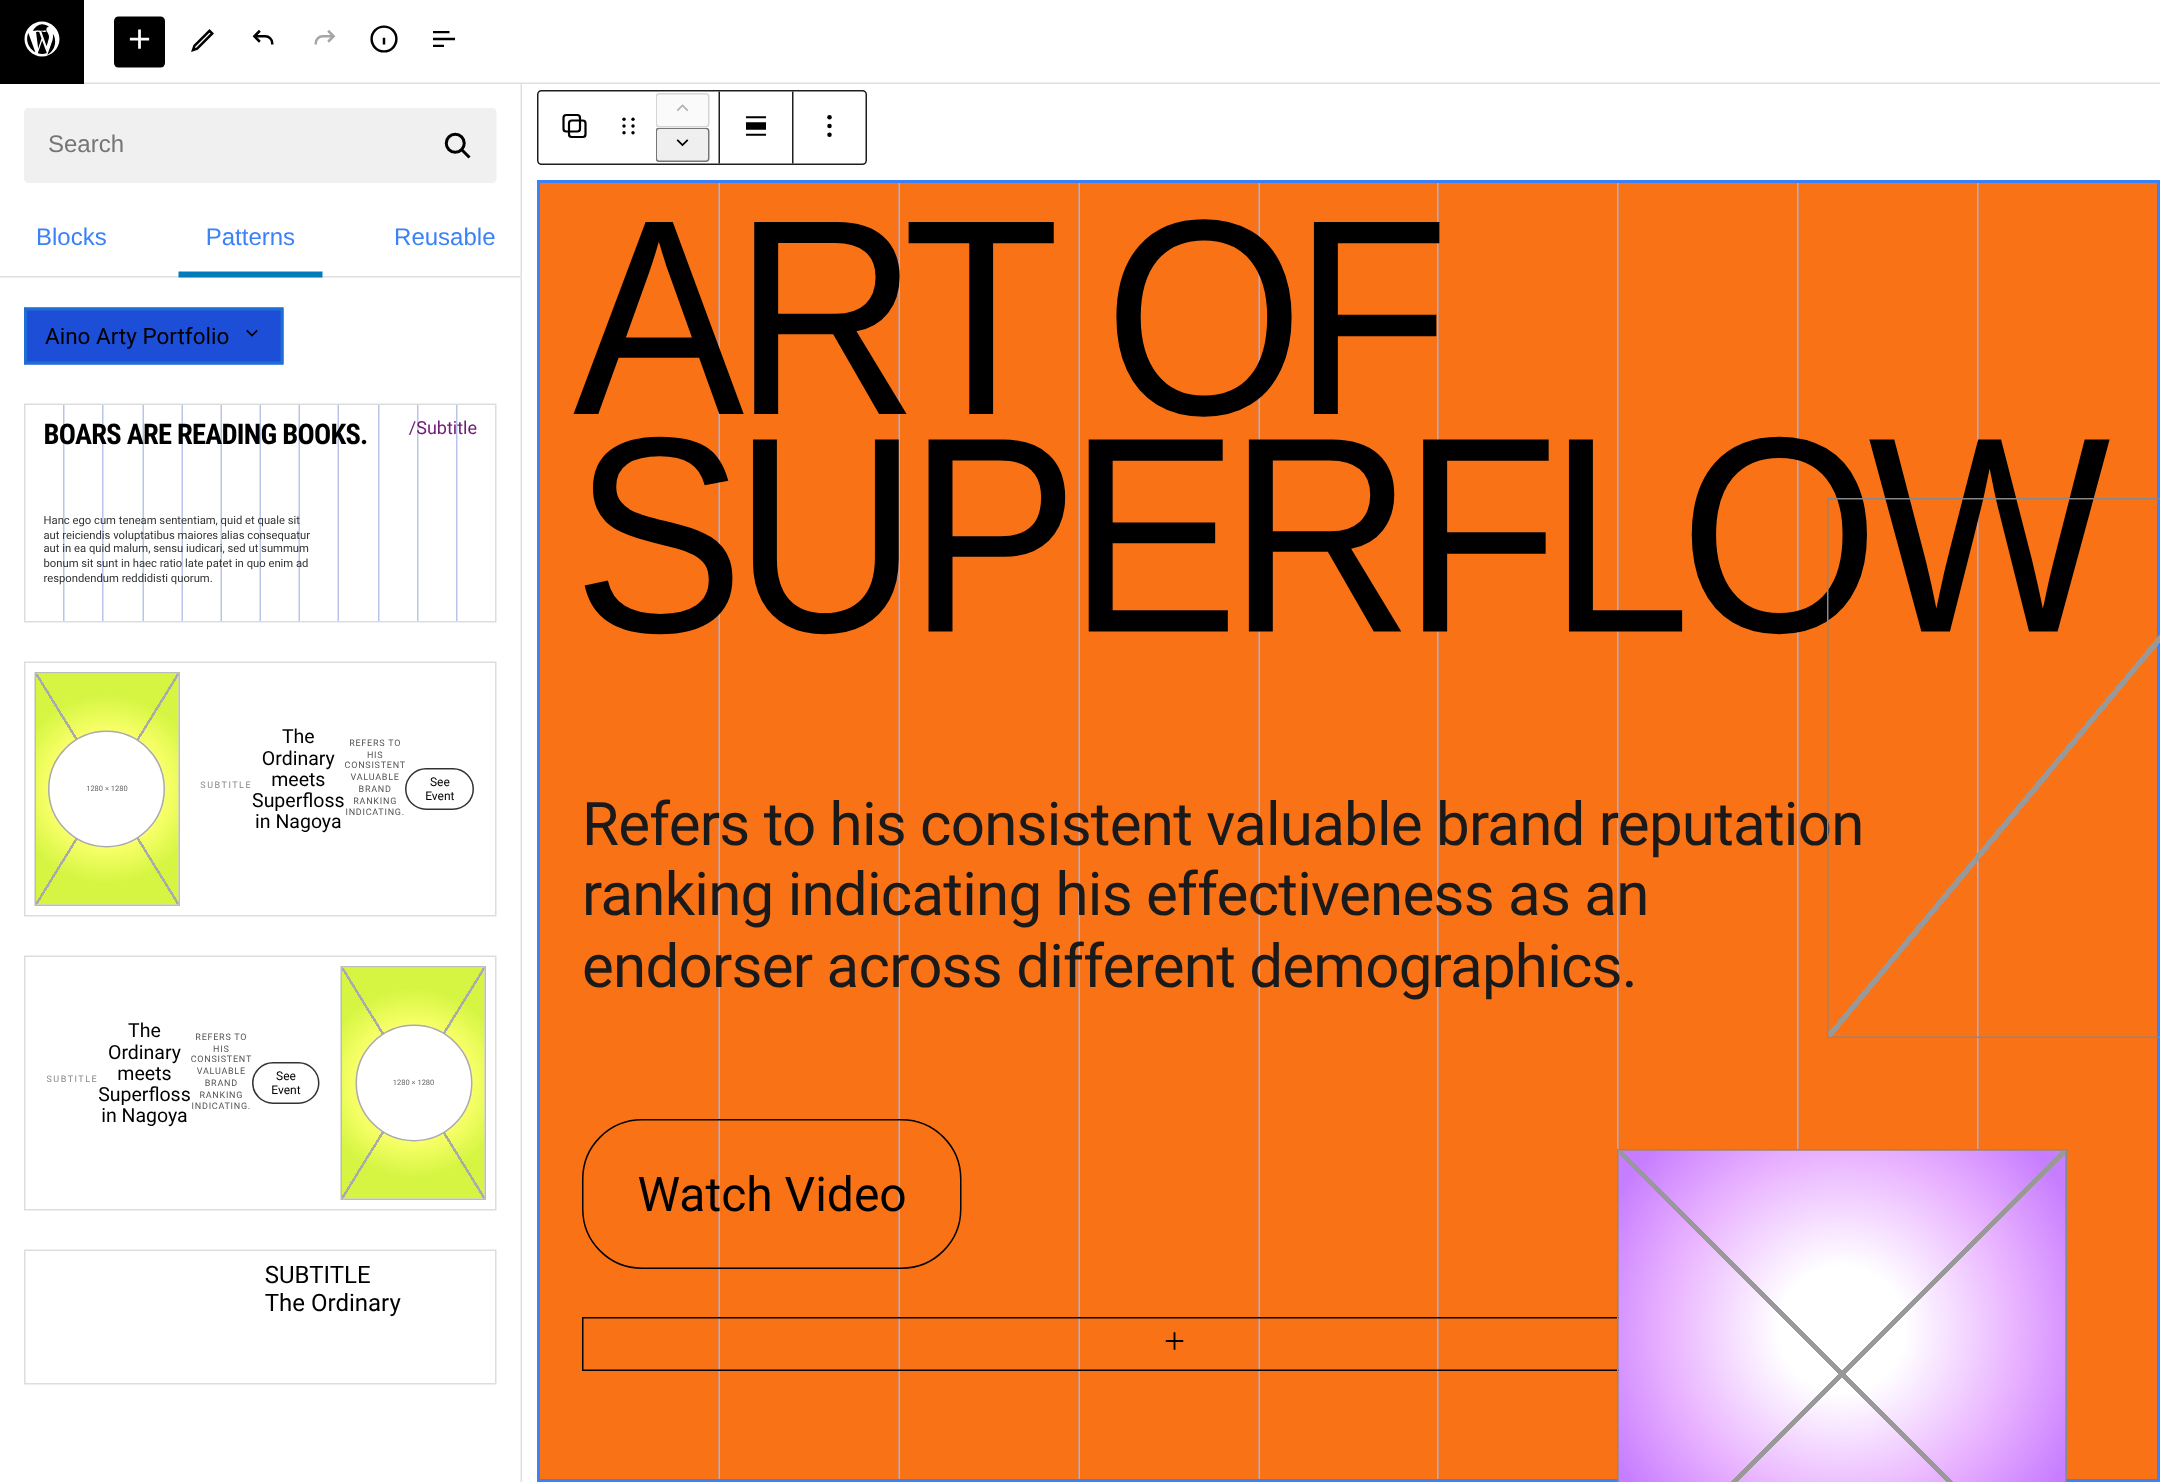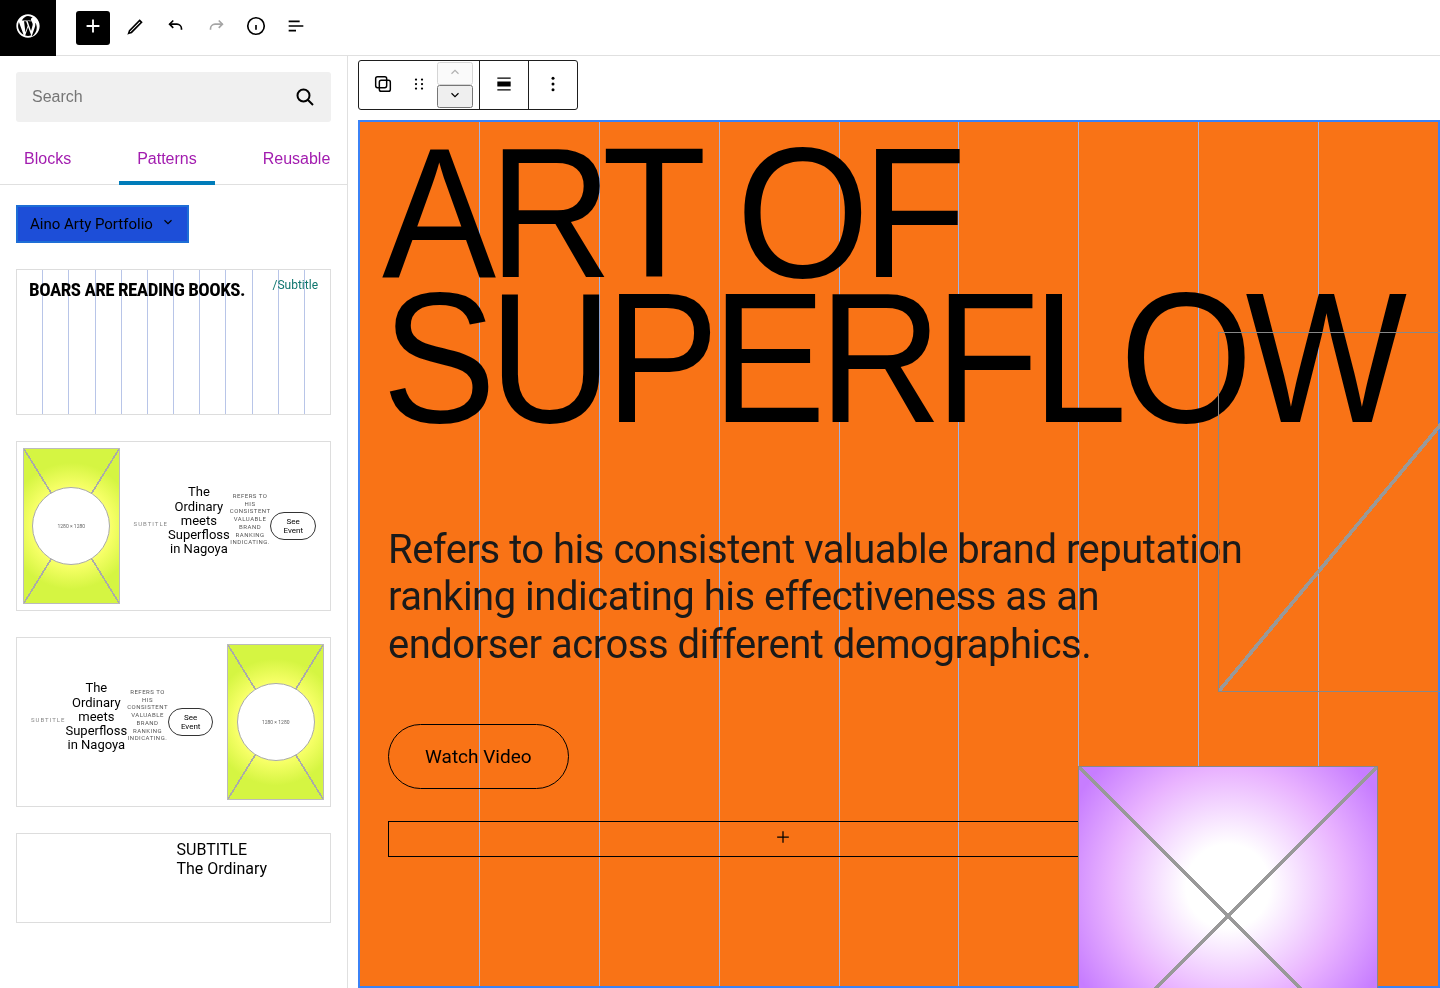--- a/index.html
+++ b/index.html
@@ -15,36 +15,36 @@
 .tb-btn.disabled { opacity: 0.35; }
 
 .main { display: flex; height: calc(100% - 56px); }
 .sidebar { width: 348px; border-right: 1px solid #e0e0e0; overflow-y: auto; padding-bottom: 20px; }
 .search-wrap { padding: 16px; }
 .search-box { position: relative; background: #f0f0f0; border-radius: 3px; height: 50px; display: flex; align-items: center; }
 .search-input { flex: 1; background: transparent; border: none; outline: none; font-size: 16px; padding: 0 16px; color: #555; }
 .search-icon { width: 24px; height: 24px; margin-right: 14px; }
 
 .tabs { display: flex; border-bottom: 1px solid #e0e0e0; padding: 0 16px 0; gap: 50px; }
-.tab { padding: 12px 8px 16px; font-size: 16px; color: #a21caf; background: transparent; border: none; cursor: pointer; position: relative; }
+.tab { padding: 12px 8px 16px; font-size: 16px; color: #3b82f6; background: transparent; border: none; cursor: pointer; position: relative; }
 .tab.active::after { content: ''; position: absolute; left: -10px; right: -10px; bottom: -1px; height: 4px; background: #007cba; }
 
 .cat-wrap { padding: 20px 16px 10px; }
 .cat-select { border: 2px solid #1e6ed6; padding: 8px 12px; font-size: 15px; display: inline-flex; align-items: center; gap: 8px; cursor: pointer; background: #1d4ed8; }
 
 .patterns { padding: 16px; display: flex; flex-direction: column; gap: 26px; }
 .pattern { border: 1px solid #ddd; background: #fff; cursor: pointer; }
 
 
 .p1 { height: 146px; padding: 10px 12px 8px; position: relative; }
 .p1 .col-lines { position: absolute; inset: 0; display: flex; }
 .p1 .col-lines > div { flex: 1; border-left: 1px solid #b8c5e8; }
 .p1 .col-lines > div:first-child { border-left: none; }
 .p1-title { font-size: 19px; font-weight: 700; letter-spacing: -0.5px; line-height: 1.05; position: relative; font-stretch: condensed; }
-.p1-sub { position: absolute; top: 8px; right: 12px; font-size: 12px; color: #0f766e; }
+.p1-sub { position: absolute; top: 8px; right: 12px; font-size: 12px; color: #701a75; }
 .p1-body { font-size: 7.5px; line-height: 1.3; color: #333; margin-top: 42px; max-width: 180px; position: relative; }
 
 
 .p23 { height: 170px; display: flex; gap: 6px; padding: 6px; }
 .p23 .half { flex: 1; position: relative; }
 .p23 .img-half { background: radial-gradient(circle at 50% 50%, #fff 0%, #fff 15%, #f6ff66 45%, #d5f542 70%); border: 1px solid #bbb; position: relative; }
 .p23 .img-half::before, .p23 .img-half::after { content: ''; position: absolute; background: #999; }
 .p23 .img-half .diag1 { position:absolute; inset:0; background:linear-gradient(to top right, transparent 49.5%, #aaa 49.5%, #aaa 50.5%, transparent 50.5%); }
 .p23 .img-half .diag2 { position:absolute; inset:0; background:linear-gradient(to top left, transparent 49.5%, #aaa 49.5%, #aaa 50.5%, transparent 50.5%); }
 .p23 .img-half .circ { position: absolute; top: 50%; left: 50%; transform: translate(-50%,-50%); width: 78px; height: 78px; border-radius: 50%; background: #fff; border: 1px solid #aaa; display:flex; align-items:center; justify-content:center; font-size:5px; color:#666; }
@@ -67,21 +67,21 @@
 .bt-arrows .ar { width:36px; height:23px; display:flex; align-items:center; justify-content:center; }
 .bt-arrows .ar.up { opacity:0.3; }
 
 .canvas { position:absolute; top:64px; left:10px; right:0; bottom:0; border:2px solid #3b82f6; background:#f97316; }
 .col-grid { position:absolute; inset:0; display:flex; }
 .col-grid > div { flex:1; border-left:1px solid #9db4e8; }
 .col-grid > div:first-child { border-left:none; }
 .canvas-content { position:relative; padding: 18px 20px 0 22px; }
 .big-title { font-size: 186px; line-height: 0.78; letter-spacing: -8px; font-weight: 400; font-family: Arial, sans-serif; font-stretch: condensed; transform: scaleX(0.92); transform-origin: left; }
 .big-sub { font-size: 40px; line-height: 1.18; margin-top: 96px; margin-left: 6px; max-width: 860px; letter-spacing: -0.5px; color:#1a1a1a; }
-.video-btn { display:inline-block; border:1.5px solid #000; border-radius: 40px; padding: 20px 36px; font-size: 19px; margin-top: 56px; margin-left: 6px; cursor:pointer; }
+.video-btn { display:inline-block; border:1.5px solid #000; border-radius: 40px; padding: 30px 36px; font-size: 32px; margin-top: 78px; margin-left: 6px; cursor:pointer; }
 .add-block { border: 1px solid #000; margin: 32px 240px 0 6px; height: 36px; display:flex; align-items:center; justify-content:center; cursor:pointer; }
 .add-block svg { width: 20px; height: 20px; }
 
 .deco1 { position:absolute; top:210px; right:-80px; width:300px; height:360px; border:1px solid #888; }
 .deco1 .d { position:absolute; inset:0; background:linear-gradient(to top left, transparent 49.6%, #999 49.6%, #999 50.4%, transparent 50.4%); }
 
 .deco2 { position:absolute; bottom:-80px; right:60px; width:300px; height:300px; border:1px solid #888; background: radial-gradient(circle at 50% 40%, #fff 0%, #fff 18%, #e9b3ff 50%, #c77dff 75%); }
 .deco2 .d1 { position:absolute; inset:0; background:linear-gradient(to top right, transparent 49.6%, #999 49.6%, #999 50.4%, transparent 50.4%); }
 .deco2 .d2 { position:absolute; inset:0; background:linear-gradient(to top left, transparent 49.6%, #999 49.6%, #999 50.4%, transparent 50.4%); }
 .deco2 .circ { position:absolute; top:32%; left:50%; transform:translate(-50%,-50%); width:180px; height:180px; border-radius:50%; background:#fff; border:1px solid #888; display:flex; flex-direction:column; align-items:center; justify-content:center; font-size:20px; color:#555; line-height:1.2; text-align:center; }
@@ -169,20 +169,21 @@
             <div></div>
             <div></div>
             <div></div>
             <div></div>
             <div></div>
             <div></div>
             <div></div>
           </div>
         <div class="p1-title">BOARS ARE READING BOOKS.</div>
         <div class="p1-sub">/Subtitle</div>
+        <div class="p1-body">Hanc ego cum teneam sententiam, quid et quale sit aut reiciendis voluptatibus maiores alias consequatur aut in ea quid malum, sensu iudicari, sed ut summum bonum sit sunt in haec ratio late patet in quo enim ad respondendum reddidisti quorum.</div>
       </div>
 
       <div class="pattern p23">
         <div class="half img-half">
           <div class="diag1"></div>
             <div class="diag2"></div>
           <div class="circ">1280 × 1280</div>
         </div>
         <div class="half text-half">
           <div class="st">SUBTITLE</div>

